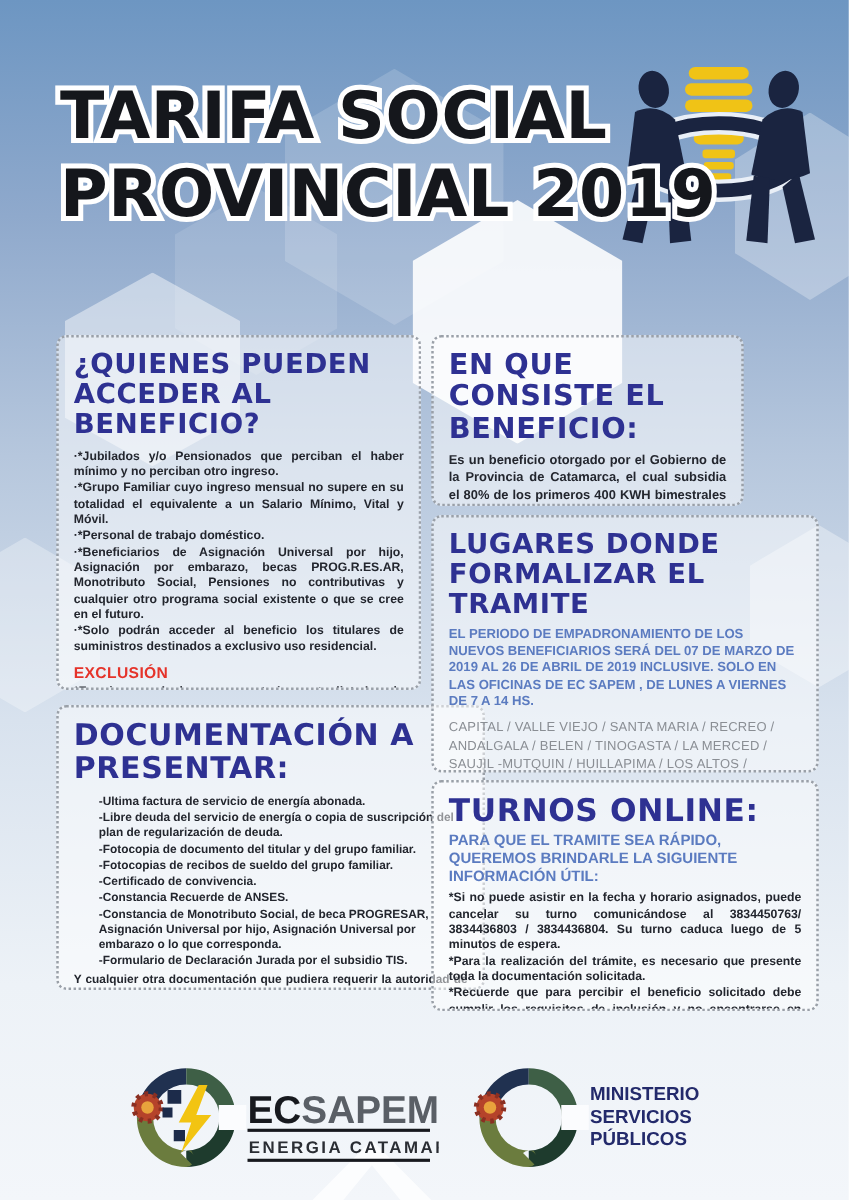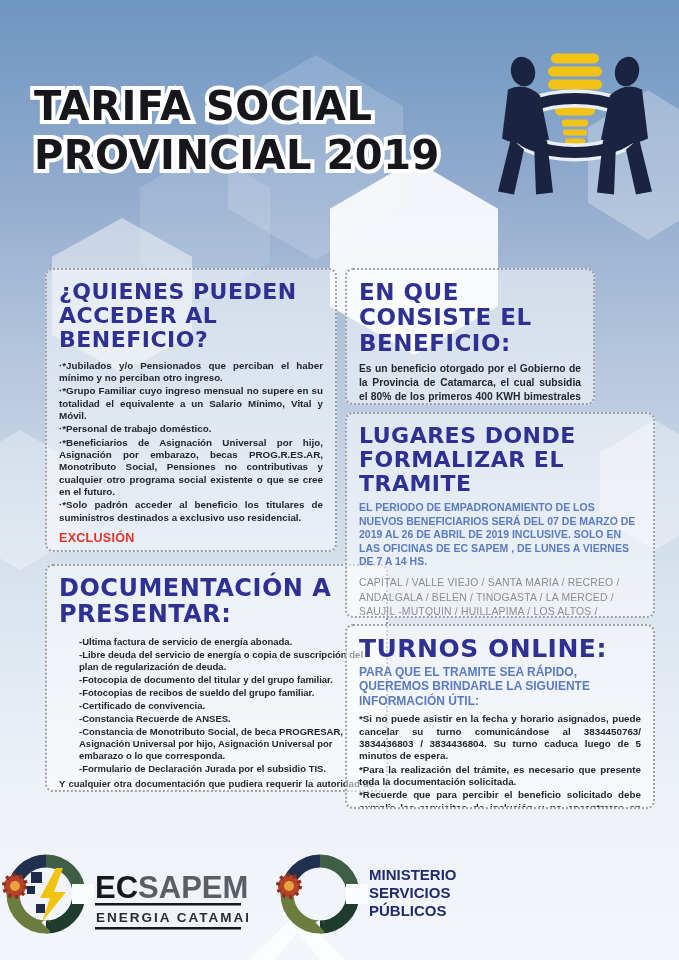--- a/index.html
+++ b/index.html
@@ -15,28 +15,27 @@
     position:absolute;
     clip-path:polygon(50% 0%,100% 25%,100% 75%,50% 100%,0% 75%,0% 25%);
   }
   .chev {
     position:absolute;
     clip-path:polygon(50% 0,100% 100%,74% 100%,50% 42%,26% 100%,0 100%);
     background:rgba(255,255,255,0.75);
   }
   
   .title {
-    position:absolute; left:34px; top:62px; z-index:3;
+    position:absolute; left:48px; top:62px; z-index:3;
     font-family:"DejaVu Sans", sans-serif;
-    font-weight:900; font-size:40px; line-height:1.22;
+    font-weight:900; font-size:52px; line-height:1.22;
     color:#15171c; letter-spacing:0.5px;
     -webkit-text-stroke:8px #ffffff;
     paint-order:stroke fill;
     text-shadow:0 0 1px #fff;
-    margin-top:20px;
   }
   .figures { position:absolute; right:14px; top:40px; width:180px; height:178px; z-index:2; }
   
   .box {
     position:absolute; z-index:4;
     border:2px dotted #9aa0a8; border-radius:8px;
     background:rgba(255,255,255,0.50);
     padding:10px 12px; overflow:hidden;
   }
   .box h2 {
@@ -58,21 +57,21 @@
   .excl-title { font-size:12.5px; font-weight:800; color:#e5332a; margin:7px 0 3px 0; letter-spacing:0.3px; }
   .body-just { font-size:10.3px; line-height:1.35; font-weight:700; color:#23262e; text-align:justify; }
   .period { font-size:10.5px; line-height:1.28; font-weight:700; color:#5b7bc0; margin-bottom:8px; }
   .places { font-size:10.4px; line-height:1.36; font-weight:400; color:#8a8e94; letter-spacing:0.2px; }
   .turnos-sub { font-size:12px; line-height:1.2; font-weight:700; color:#5b7bc0; margin-bottom:5px; }
   .docu-items p { font-size:9.5px; line-height:1.27; font-weight:700; color:#23262e; margin-bottom:1px;margin-left:20px; }
   .docu-footer { font-size:9.5px; line-height:1.27; font-weight:700; color:#23262e; text-align:justify; margin-top:2px; }
 
   .logos {
     position:absolute; left:0; right:0; top:848px; z-index:4;
-    display:flex; align-items:center; gap:26px;
+    display:flex; justify-content:center; align-items:center; gap:26px;
   }
 </style>
 </head>
 <body>
 
 <div class="hex" style="left:228px; top:55px; width:175px; height:205px; background:rgba(255,255,255,0.16);"></div>
 <div class="hex" style="left:140px; top:150px; width:130px; height:150px; background:rgba(255,255,255,0.12);"></div>
 <div class="hex" style="left:330px; top:160px; width:168px; height:195px; background:rgba(255,255,255,0.88); z-index:1;"></div>
 <div class="hex" style="left:52px; top:218px; width:140px; height:155px; background:rgba(255,255,255,0.45);"></div>
 <div class="hex" style="left:588px; top:90px; width:120px; height:150px; background:rgba(255,255,255,0.28);"></div>
@@ -118,21 +117,21 @@
 </svg>
 
 <section class="box b-quienes">
   <h2>¿QUIENES PUEDEN ACCEDER AL BENEFICIO?</h2>
   <div class="items">
 
   <p>·*Jubilados y/o Pensionados que perciban el haber mínimo y no perciban otro ingreso.</p>
       <p>·*Grupo Familiar cuyo ingreso mensual no supere en su totalidad el equivalente a un Salario Mínimo, Vital y Móvil.</p>
       <p>·*Personal de trabajo doméstico.</p>
       <p>·*Beneficiarios de Asignación Universal por hijo, Asignación por embarazo, becas PROG.R.ES.AR, Monotributo Social, Pensiones no contributivas y cualquier otro programa social existente o que se cree en el futuro.</p>
-      <p>·*Solo padrón acceder al beneficio los titulares de suministros destinados a exclusivo uso residencial.</p>
+      <p>·*Solo podrán acceder al beneficio los titulares de suministros destinados a exclusivo uso residencial.</p>
     </div>
   <div class="excl-title">EXCLUSIÓN</div>
   <div class="items">
 
   <p>*En ninguno de los casos anteriormente listados, la totalidad de los ingresos del grupo familiar, podrá exceder el equivalente a un Salario Mínimo Vital y Móvil (SMVM).</p>
     </div>
 </section>
 
 <section class="box b-docu">
   <h2>DOCUMENTACIÓN A PRESENTAR:</h2>

